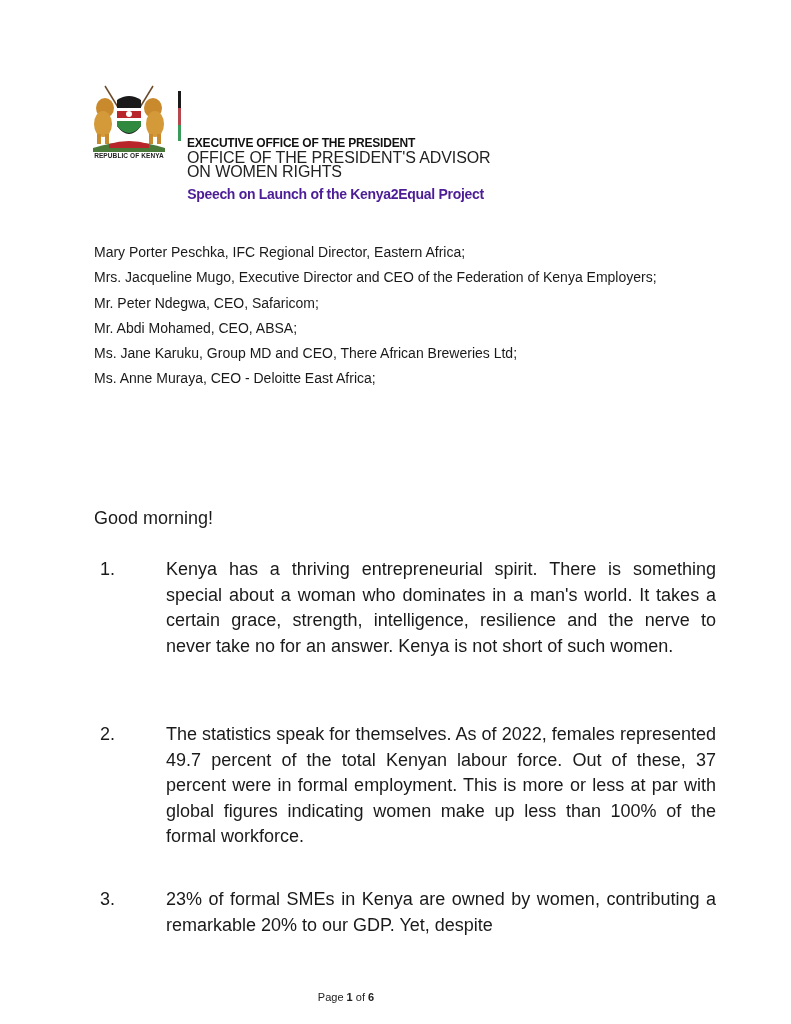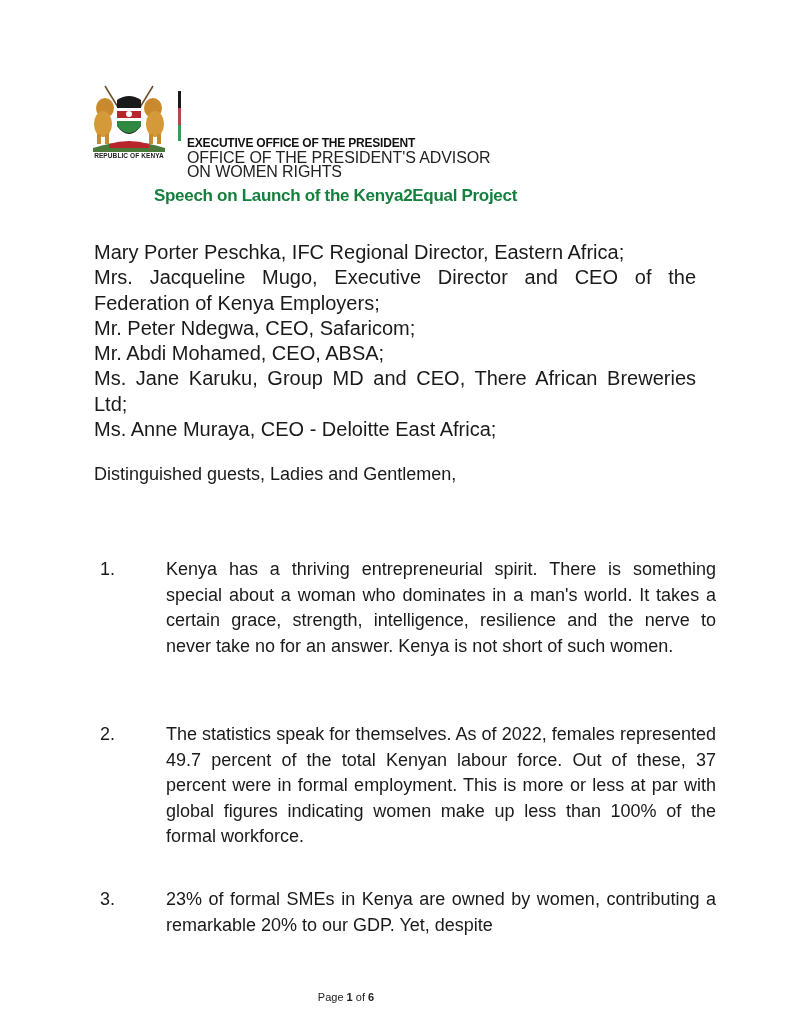--- a/index.html
+++ b/index.html
@@ -11,23 +11,23 @@
   .emblem { position:absolute; left:0; top:0; width:92px; height:80px; }
   .emblem-caption { position:absolute; left:-2px; top:70px; width:96px; font-size:6.5px; font-weight:bold;
                     color:#222; letter-spacing:0.1px; white-space:nowrap; text-align:center; }
   .divider-bar { position:absolute; left:95px; top:9px; width:3px; height:50px; }
   .divider-bar .seg { display:block; width:3px; }
   .org { position:absolute; left:104px; top:13px; white-space:nowrap;margin-top:40px; }
   .org .l1 { font-size:12px; font-weight:bold; color:#111; letter-spacing:-0.2px; line-height:16px; }
   .org .l2 { font-size:16px; color:#222; line-height:14px; letter-spacing:-0.1px; }
 
   .title { position:absolute; left:0; width:671px; top:186px; text-align:center;
-           font-size:17px; font-weight:bold; color:#15803d; letter-spacing:-0.3px; }
+           font-size:14px; font-weight:bold; color:#4c1d95; letter-spacing:-0.3px; }
 
-  .body-text { position:absolute; left:94px; width:602px; font-size:20px; line-height:25.3px; color:#1a1a1a; }
+  .body-text { position:absolute; left:94px; width:602px; font-size:14px; line-height:25.3px; color:#1a1a1a; }
   .addressees { top:240px; }
   .addressees div { text-align:justify; }
   .para { position:absolute; left:94px; width:602px; font-size:18px; line-height:25.3px; }
   .greeting1 { top:462px; }
   .greeting2 { top:506px; }
 
   .item { position:absolute; left:100px; width:596px; font-size:18px; line-height:25.6px; }
   .item .num { position:absolute; left:0; top:0; width:40px; }
   .item .txt { position:absolute; left:48px; width:550px; text-align:justify;margin-left:18px; }
   .item1 { top:557px; }
@@ -87,21 +87,21 @@
 
   <div class="body-text addressees">
     <div>Mary Porter Peschka, IFC Regional Director, Eastern Africa;</div>
     <div>Mrs. Jacqueline Mugo, Executive Director and CEO of the Federation of Kenya Employers;</div>
     <div>Mr. Peter Ndegwa, CEO, Safaricom;</div>
     <div>Mr. Abdi Mohamed, CEO, ABSA;</div>
     <div>Ms. Jane Karuku, Group MD and CEO, There African Breweries Ltd;</div>
     <div>Ms. Anne Muraya, CEO - Deloitte East Africa;</div>
   </div>
 
-  <div class="para greeting1">Distinguished guests, Ladies and Gentlemen,</div>
+  <div class="para greeting2">Good morning!</div>
 
   <div class="item item1">
     <span class="num">1.</span>
     <div class="txt">Kenya has a thriving entrepreneurial spirit. There is something special about a woman who dominates in a man's world. It takes a certain grace, strength, intelligence, resilience and the nerve to never take no for an answer. Kenya is not short of such women.</div>
   </div>
 
   <div class="item item2">
     <span class="num">2.</span>
     <div class="txt">The statistics speak for themselves. As of 2022, females represented 49.7 percent of the total Kenyan labour force. Out of these, 37 percent were in formal employment. This is more or less at par with global figures indicating women make up less than 100% of the formal workforce.</div>
   </div>

